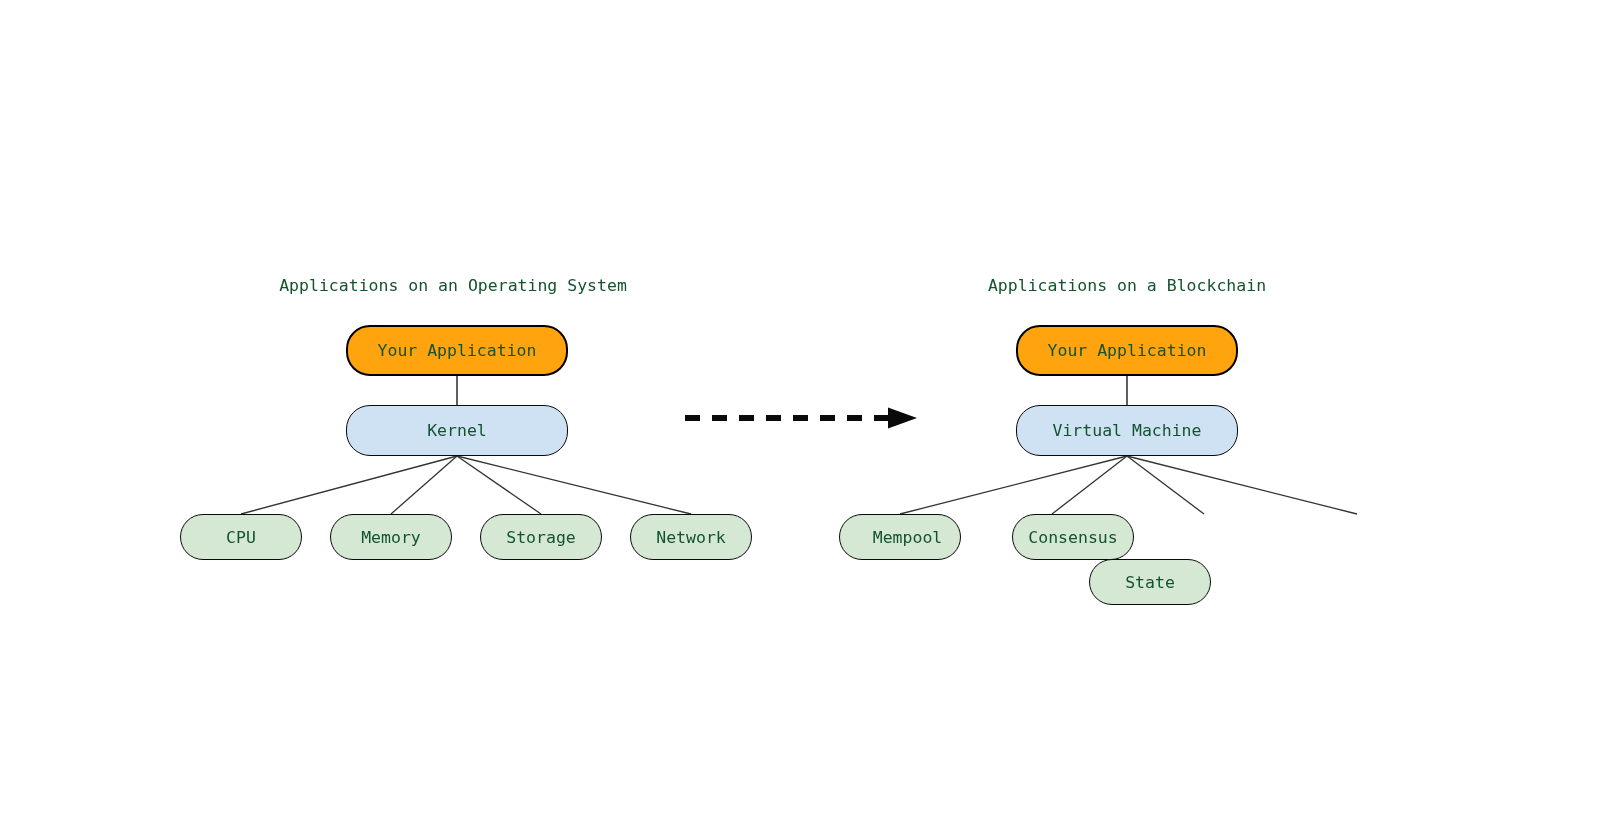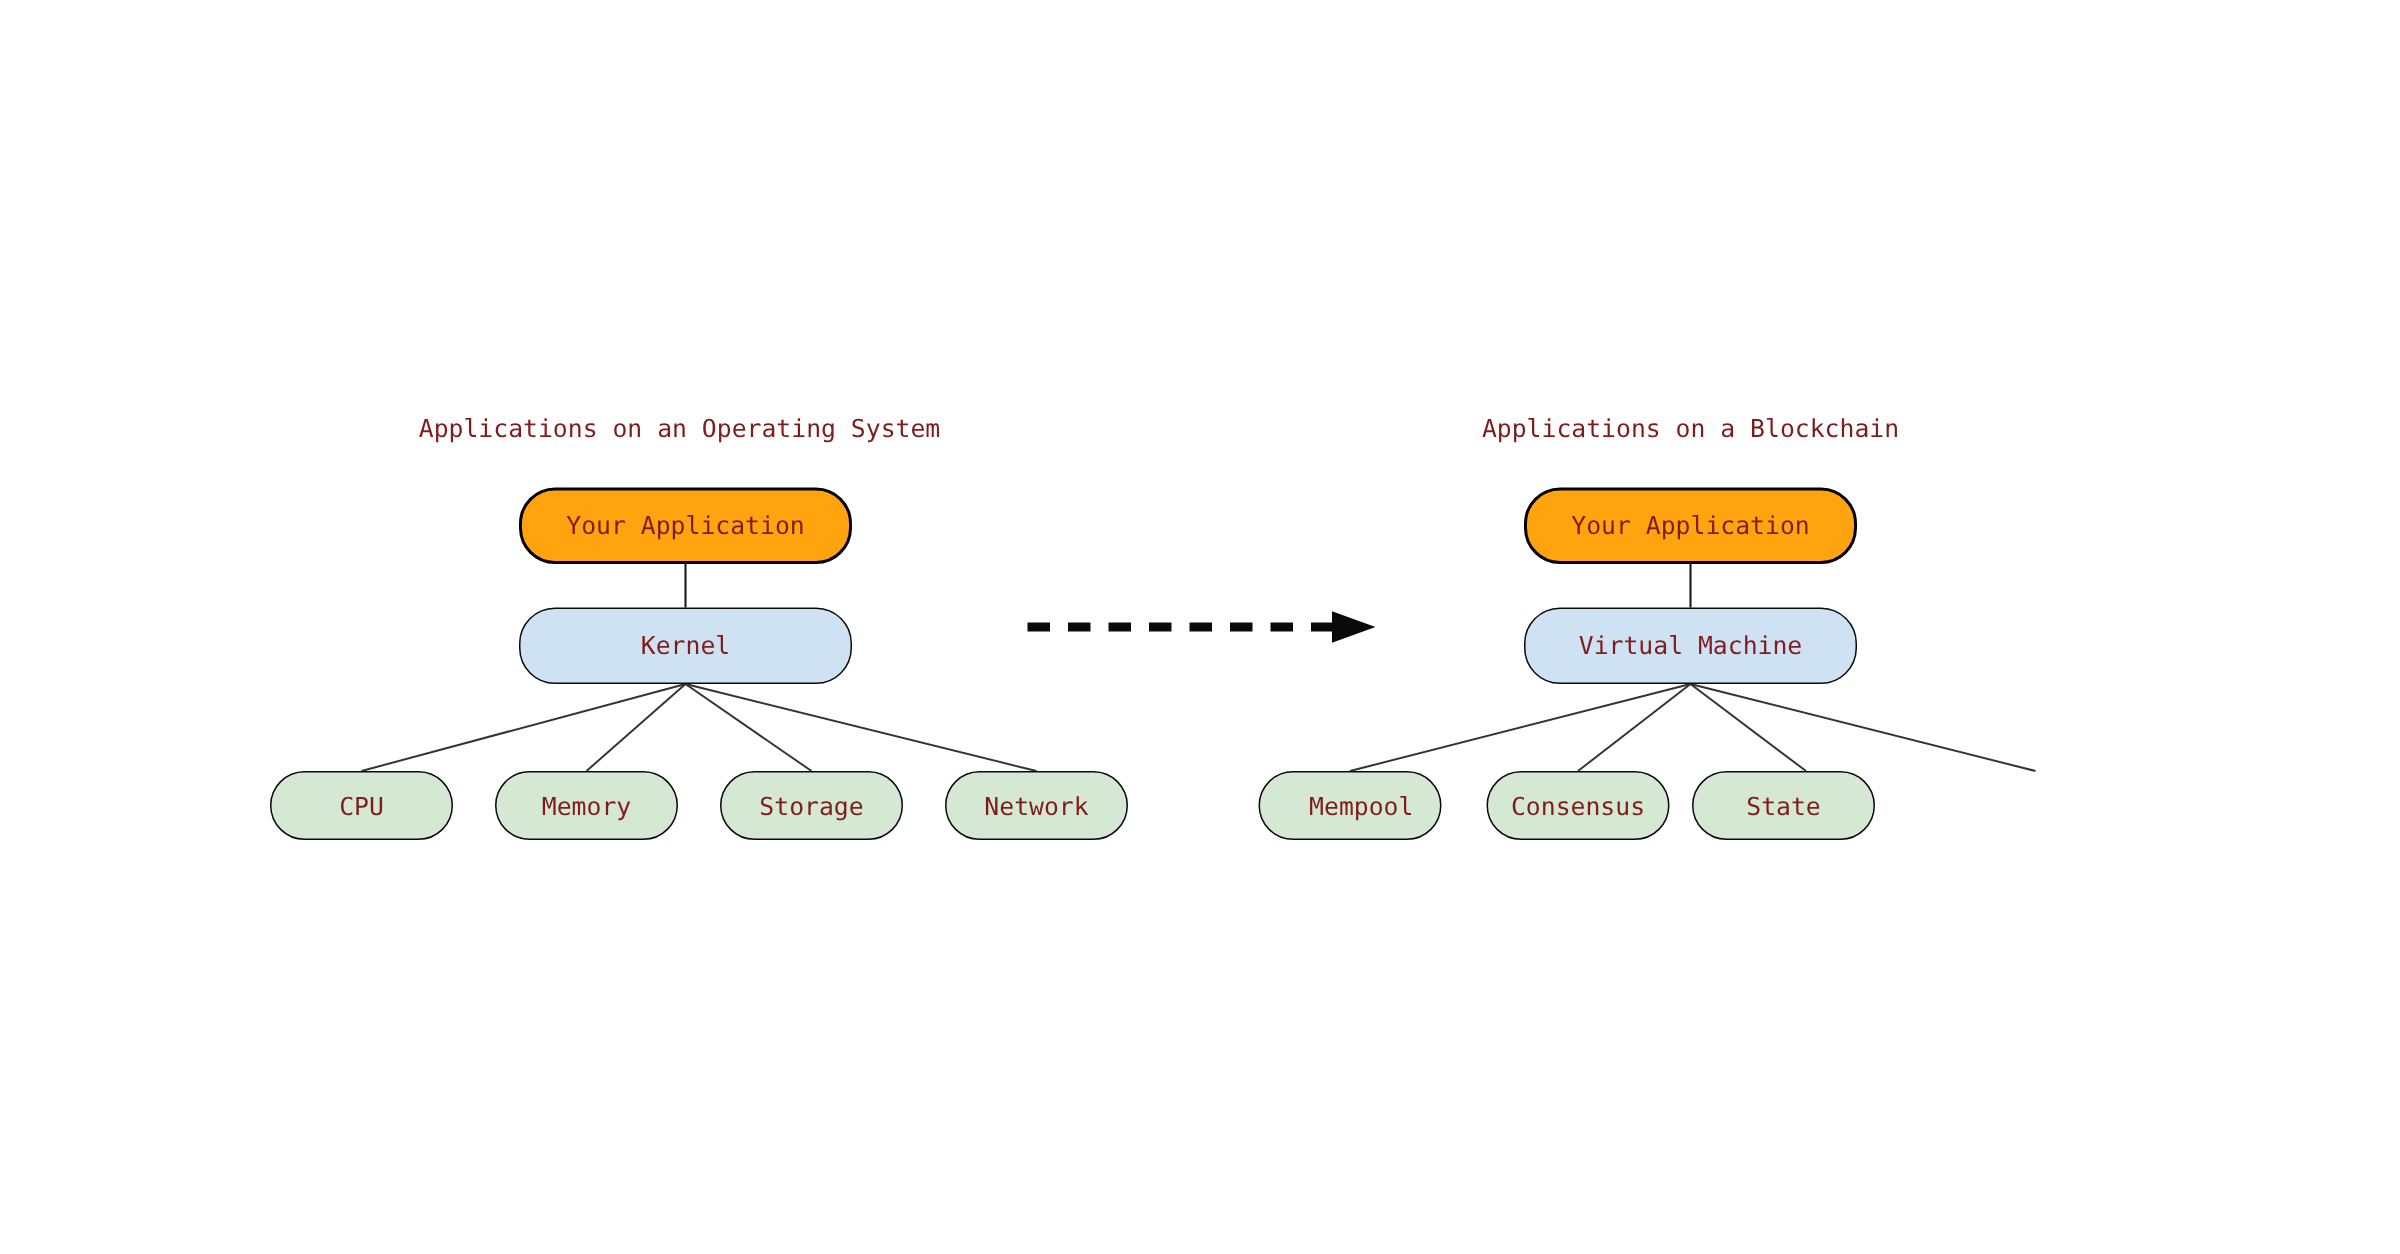--- a/index.html
+++ b/index.html
@@ -2,21 +2,21 @@
 <html><head>
 <meta charset="utf-8">
 <style>
   html, body { margin: 0; padding: 0; background: #ffffff; }
   #canvas {
     position: relative;
     width: 1600px;
     height: 836px;
     background: #ffffff;
     font-family: "DejaVu Sans Mono", "Liberation Mono", monospace;
-    color: #7f1d1d;
+    color: #14532d;
     overflow: hidden;
   }
   #wire-layer {
     position: absolute;
     left: 0; top: 0;
     width: 1600px; height: 836px;
     z-index: 0;
   }
   .group-title {
     position: absolute;
@@ -114,20 +114,20 @@
     <span>Your Application</span>
   </div>
 
   <div class="node node-mid mid" style="left:1016px;text-align:right;">
     <span>Virtual Machine</span>
   </div>
 
   <div class="node node-leaf leaf" style="left:839px;padding-left:15px;">
     <span>Mempool</span>
   </div>
-  <div class="node node-leaf leaf" style="left:991px;">
+  <div class="node node-leaf leaf" style="left:1012px;">
     <span>Consensus</span>
   </div>
-  <div class="node node-leaf leaf" style="left:1128px;">
+  <div class="node node-leaf leaf" style="left:1089px;margin-top:45px;">
     <span>State</span>
   </div>
 
 </div>
 
 </body></html>

